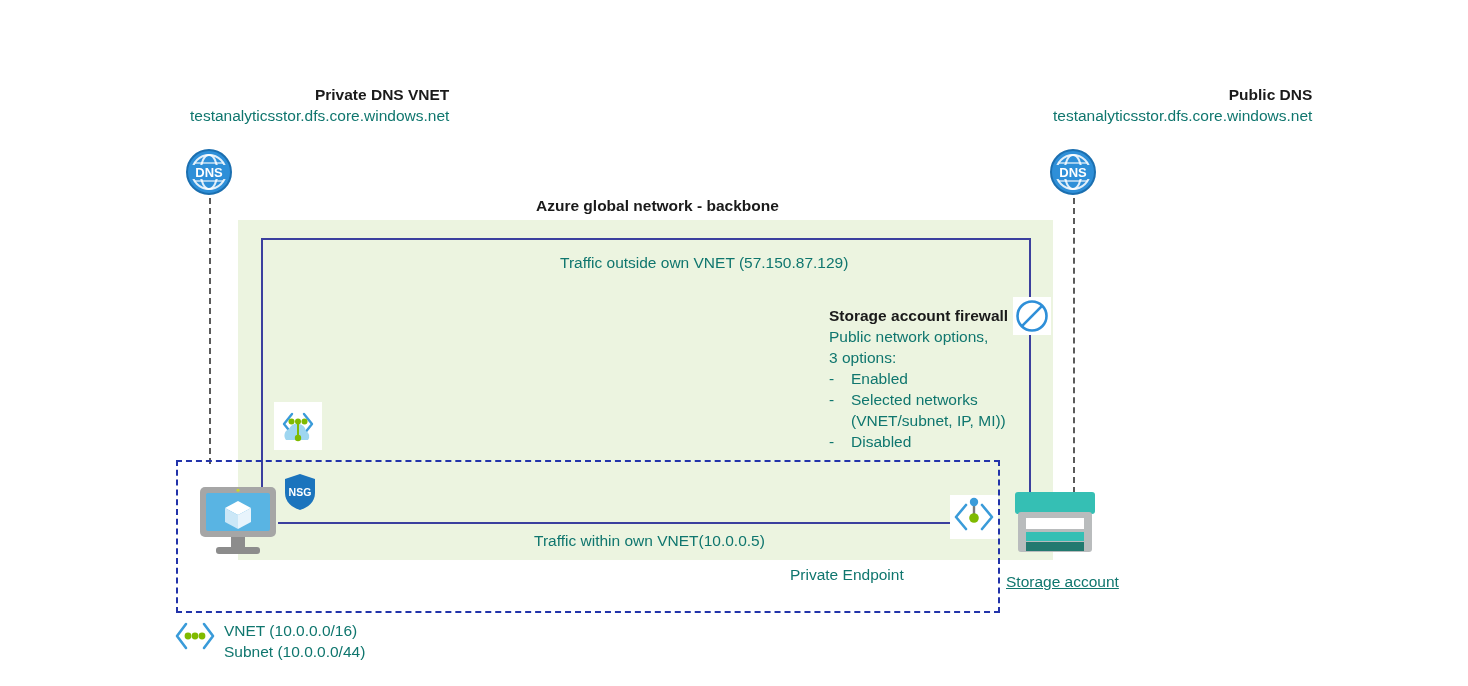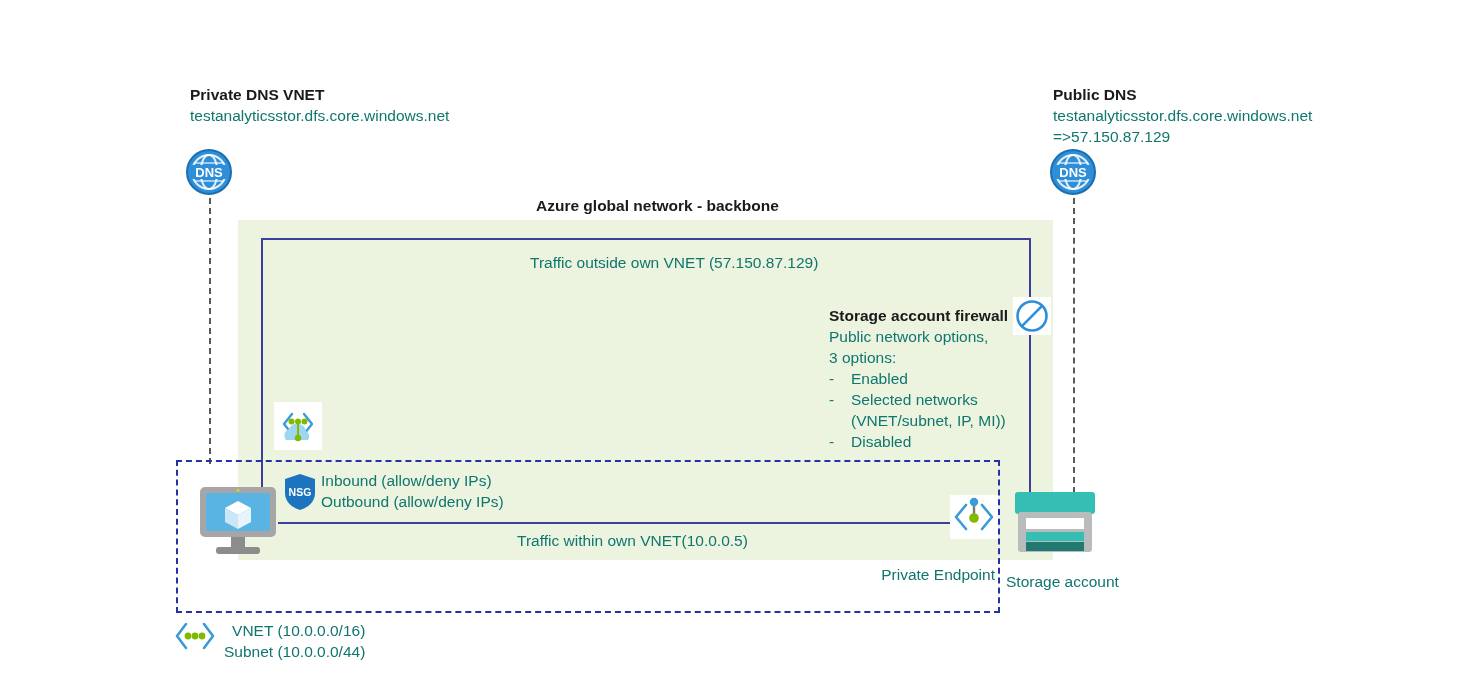--- a/index.html
+++ b/index.html
@@ -25,20 +25,21 @@
     font-size: 15.5px;
     line-height: 21px;
     color: #0f766e;
     white-space: nowrap;
   }
   .title-bold {
     font-size: 15.5px;
     font-weight: bold;
     line-height: 21px;
     white-space: nowrap;
+    text-align: right;
   }
 
   
   #backbone-region {
     left: 238px;
     top: 220px;
     width: 815px;
     height: 340px;
     background: #ecf4e0;
   }
@@ -65,21 +66,21 @@
     box-sizing: border-box;
   }
 
   
   .icon-wrap {
     display: block;
     line-height: 0;
   }
 
   
-  .lbl-right { text-align: right; }
+  .lbl-right { }
   .list-row { display: flex; }
   .list-dash { width: 22px; flex: none; }
 </style>
 </head>
 <body>
 
 <div id="canvas">
 
   <div class="abs" id="backbone-region"></div>
 
@@ -102,21 +103,20 @@
       <rect x="5" y="17" width="38" height="14" rx="2" fill="#2e8fd8"></rect>
       <text x="24" y="28.5" font-family="'Liberation Sans',sans-serif" font-size="13" font-weight="bold" fill="#ffffff" text-anchor="middle">DNS</text>
     </svg>
   </div>
 
   <div class="abs dash-v-gray" style="left:209px; top:198px; height:266px;"></div>
 
   <div class="abs" style="left:1053px; top:84px;">
     <div class="title-bold">Public DNS</div>
     <div class="txt">testanalyticsstor.dfs.core.windows.net</div>
-    <div class="txt">=&gt;57.150.87.129</div>
   </div>
 
   <div class="abs icon-wrap" style="left:1049px; top:148px;">
     <svg width="48" height="48" viewBox="0 0 48 48">
       <circle cx="24" cy="24" r="22" fill="#2e8fd8"></circle>
       <circle cx="24" cy="24" r="22" fill="none" stroke="#1b6fb0" stroke-width="2"></circle>
       <circle cx="24" cy="24" r="17" fill="none" stroke="#ffffff" stroke-width="2" opacity="0.85"></circle>
       <ellipse cx="24" cy="24" rx="8.5" ry="17" fill="none" stroke="#ffffff" stroke-width="2" opacity="0.85"></ellipse>
       <line x1="7" y1="24" x2="41" y2="24" stroke="#ffffff" stroke-width="2" opacity="0.85"></line>
       <line x1="9.5" y1="15" x2="38.5" y2="15" stroke="#ffffff" stroke-width="1.6" opacity="0.7"></line>
@@ -127,21 +127,21 @@
   </div>
 
   <div class="abs dash-v-gray" style="left:1073px; top:198px; height:295px;"></div>
 
   <div class="abs line-blue line-blue-v" style="left:261px; top:238px; height:285px;"></div>
 
   <div class="abs line-blue line-blue-h" style="left:261px; top:238px; width:770px;"></div>
 
   <div class="abs line-blue line-blue-v" style="left:1029px; top:238px; height:262px;"></div>
 
-  <div class="abs txt" style="left:530px; top:252px;">Traffic outside own VNET (57.150.87.129)</div>
+  <div class="abs txt" style="left:560px; top:252px;">Traffic outside own VNET (57.150.87.129)</div>
 
   <div class="abs" style="left:829px; top:305px;">
     <div class="title-bold">Storage account firewall</div>
     <div class="txt">Public network options,</div>
     <div class="txt">3 options:</div>
     <div class="list-row">
       <span class="txt list-dash">-</span>
       <span class="txt">Enabled</span>
     </div>
     <div class="list-row">
@@ -180,40 +180,36 @@
   </div>
 
   <div class="abs" id="vnet-box"></div>
 
   <div class="abs icon-wrap" style="left:283px; top:473px;">
     <svg width="34" height="38" viewBox="0 0 34 38">
       <path d="M17 1 L32 6 V20 C32 29 25 34.5 17 37 C9 34.5 2 29 2 20 V6 Z" fill="#1b74bd"></path>
       <text x="17" y="23" font-family="'Liberation Sans',sans-serif" font-size="10.5" font-weight="bold" fill="#ffffff" text-anchor="middle">NSG</text>
     </svg>
   </div>
-  <div class="abs" style="left:321px; top:470px;">
-    <div class="txt">Inbound (allow/deny IPs)</div>
-    <div class="txt">Outbound (allow/deny IPs)</div>
-  </div>
 
   <div class="abs icon-wrap" style="left:198px; top:485px;">
     <svg width="80" height="72" viewBox="0 0 80 72">
       <rect x="2" y="2" width="76" height="50" rx="5" fill="#a6a6a6"></rect>
       <rect x="8" y="8" width="64" height="38" rx="2" fill="#59b4e3"></rect>
       <circle cx="40" cy="5.2" r="1.5" fill="#c8d92c"></circle>
       <path d="M40 16 L53 23 L40 30 L27 23 Z" fill="#ffffff"></path>
       <path d="M27 23 L40 30 L40 44 L27 37 Z" fill="#cbe7f7"></path>
       <path d="M53 23 L40 30 L40 44 L53 37 Z" fill="#e8f4fc"></path>
       <rect x="33" y="52" width="14" height="10" fill="#8c8c8c"></rect>
       <rect x="18" y="62" width="44" height="7" rx="3" fill="#8c8c8c"></rect>
     </svg>
   </div>
 
   <div class="abs line-blue line-blue-h" style="left:278px; top:522px; width:672px;"></div>
-  <div class="abs txt" style="left:517px; top:530px;text-align:right;">Traffic within own VNET(10.0.0.5)</div>
+  <div class="abs txt" style="left:534px; top:530px;text-align:right;">Traffic within own VNET(10.0.0.5)</div>
 
   <div class="abs icon-wrap" style="left:950px; top:495px; background:#ffffff;">
     <svg width="48" height="44" viewBox="0 0 48 44">
       <rect x="0" y="0" width="48" height="44" fill="#ffffff"></rect>
       <path d="M16 10 L6 22 L16 34" fill="none" stroke="#3a9bd9" stroke-width="2.6" stroke-linecap="round" stroke-linejoin="round"></path>
       <path d="M32 10 L42 22 L32 34" fill="none" stroke="#3a9bd9" stroke-width="2.6" stroke-linecap="round" stroke-linejoin="round"></path>
       <line x1="24" y1="8" x2="24" y2="23" stroke="#7a7a7a" stroke-width="2.4"></line>
       <circle cx="24" cy="7" r="4.2" fill="#3a9bd9"></circle>
       <circle cx="24" cy="23" r="4.8" fill="#7fba00"></circle>
     </svg>
@@ -224,29 +220,29 @@
 
   <div class="abs icon-wrap" style="left:1012px; top:490px;">
     <svg width="86" height="66" viewBox="0 0 86 66">
       <rect x="3" y="2" width="80" height="22" rx="3" fill="#35bfb4"></rect>
       <rect x="6" y="22" width="74" height="40" rx="3" fill="#b9bcbd"></rect>
       <rect x="14" y="28" width="58" height="11" fill="#ffffff"></rect>
       <rect x="14" y="42" width="58" height="9" fill="#35bfb4"></rect>
       <rect x="14" y="52" width="58" height="9" fill="#22796f"></rect>
     </svg>
   </div>
-  <div class="abs txt" style="left:1006px; top:571px;">Storage account</div>
+  <div class="abs txt" style="left:1006px; top:571px;text-decoration:underline;">Storage account</div>
 
   <div class="abs icon-wrap" style="left:172px; top:620px;">
     <svg width="46" height="32" viewBox="0 0 46 32">
       <path d="M14 4 L5 16 L14 28" fill="none" stroke="#3a9bd9" stroke-width="2.6" stroke-linecap="round" stroke-linejoin="round"></path>
       <path d="M32 4 L41 16 L32 28" fill="none" stroke="#3a9bd9" stroke-width="2.6" stroke-linecap="round" stroke-linejoin="round"></path>
       <circle cx="16" cy="16" r="3.4" fill="#7fba00"></circle>
       <circle cx="23" cy="16" r="3.4" fill="#7fba00"></circle>
       <circle cx="30" cy="16" r="3.4" fill="#7fba00"></circle>
     </svg>
   </div>
-  <div class="abs" style="left:224px; top:620px;text-align:right;">
+  <div class="abs" style="left:224px; top:620px;">
     <div class="txt">VNET (10.0.0.0/16)</div>
     <div class="txt">Subnet (10.0.0.0/44)</div>
   </div>
 
 </div>
 
 </body></html>

